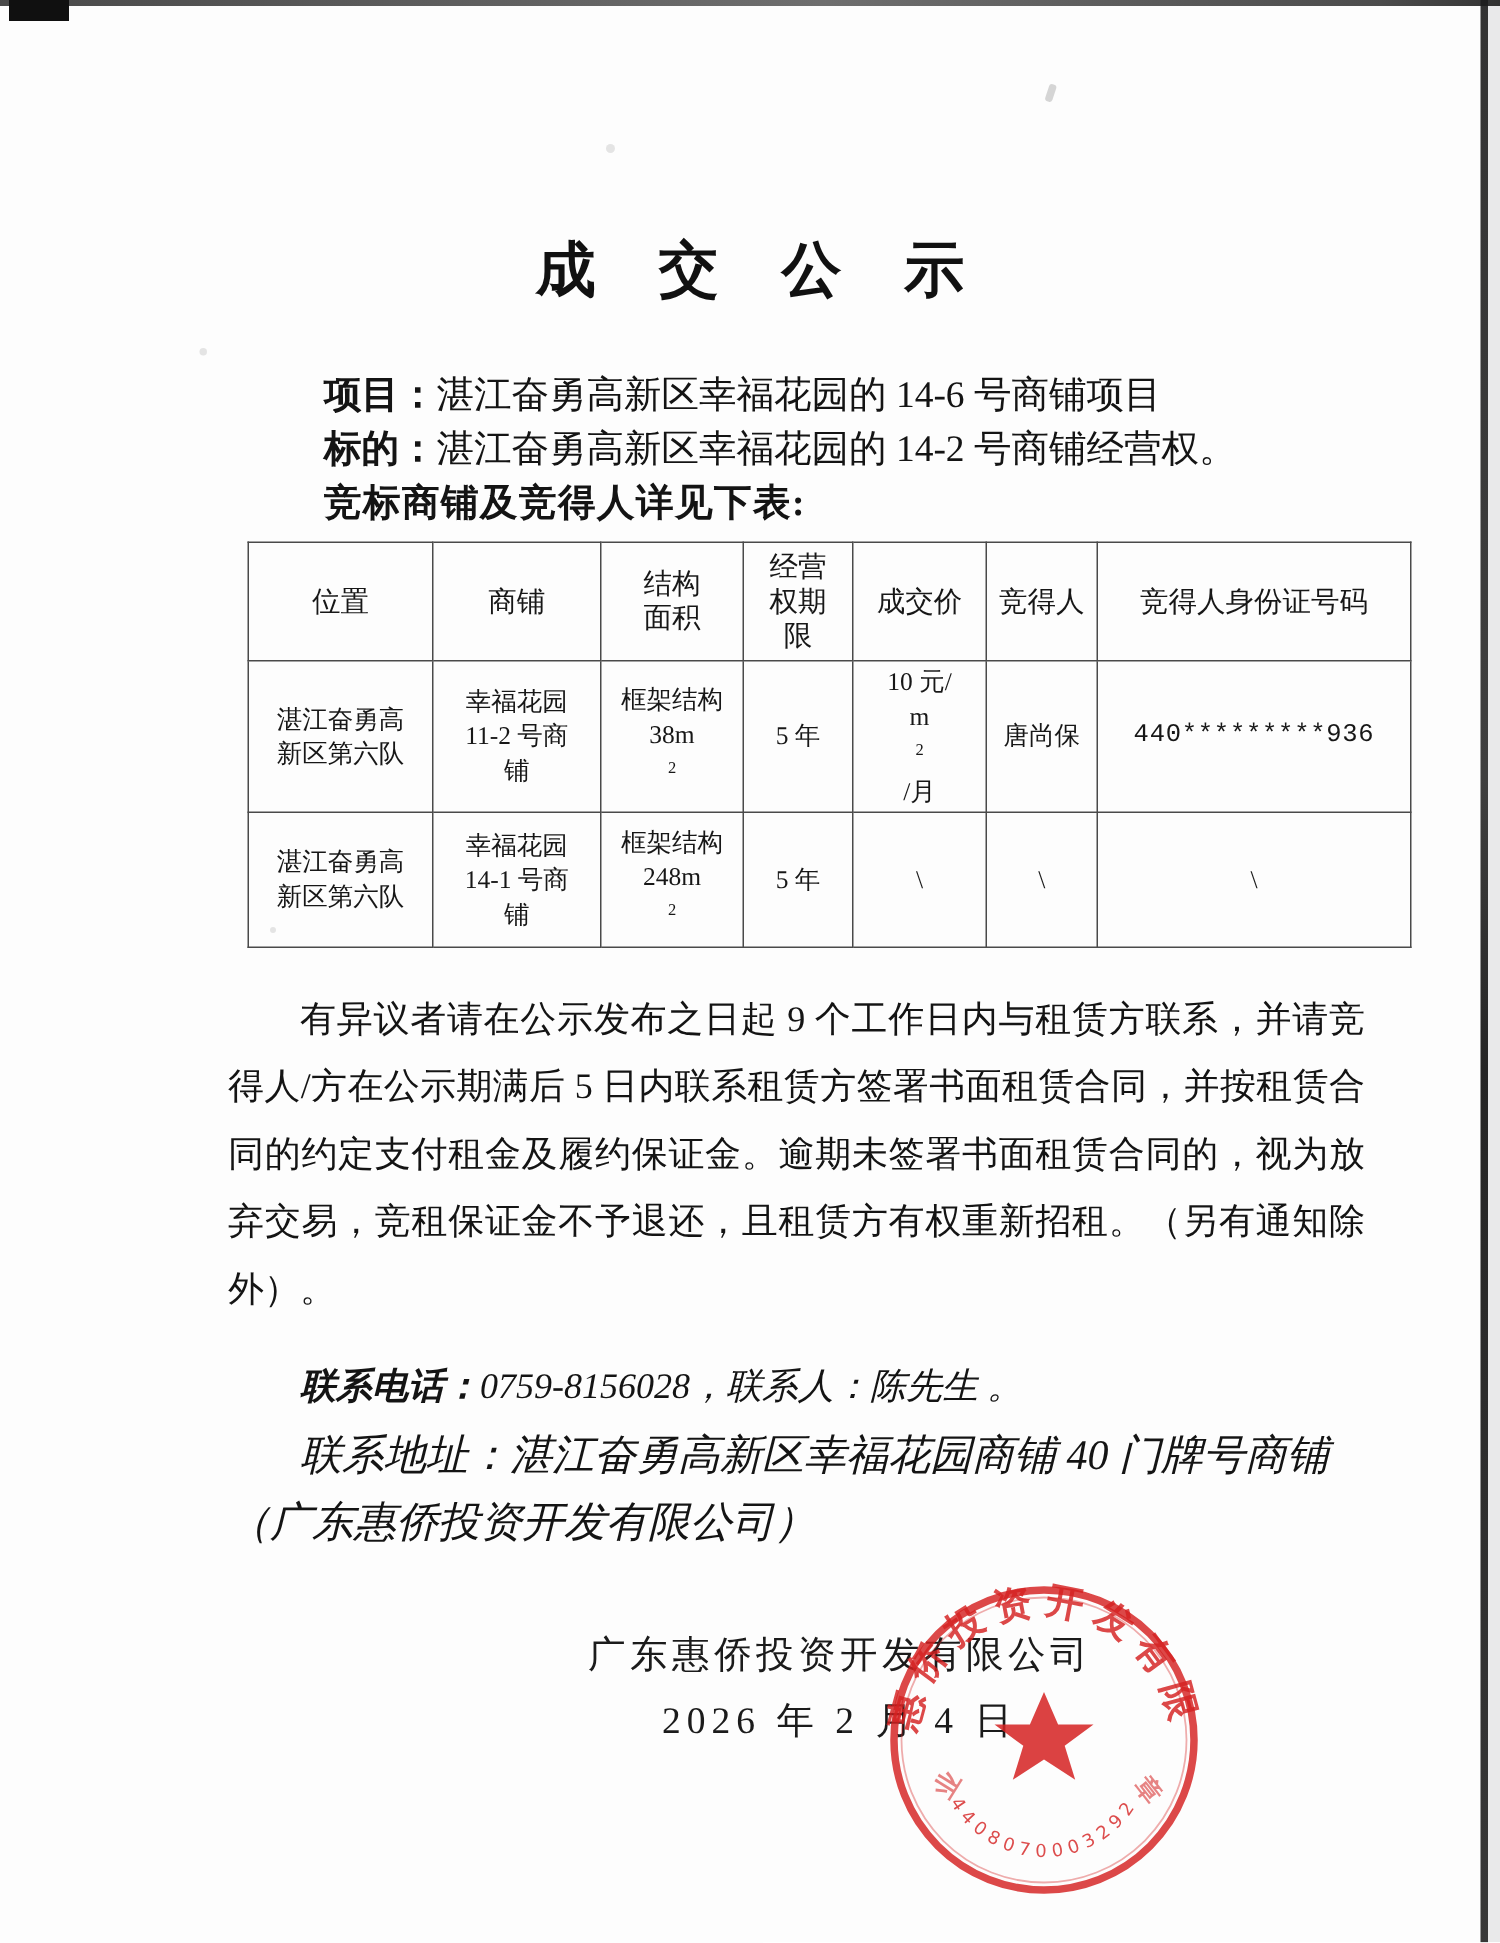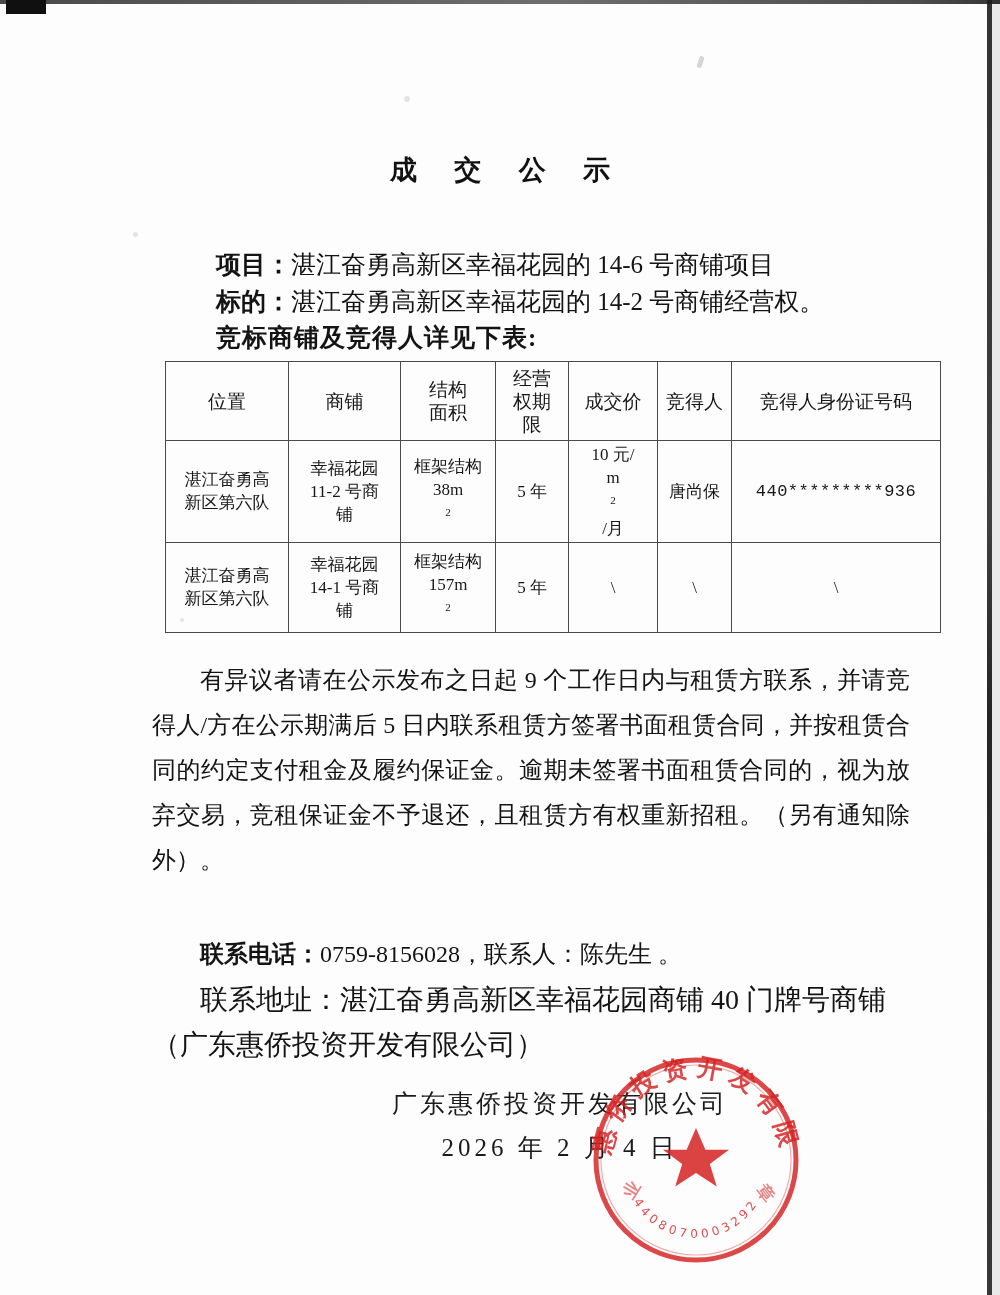--- a/index.html
+++ b/index.html
@@ -51,39 +51,39 @@
     opacity: .55;
   }
 
   
   .doc-title {
     position: absolute;
     top: 152px; left: 0; width: 1000px;
     text-align: center;
     font-family: "DejaVu Serif", "Liberation Serif", serif;
     font-weight: bold;
-    font-size: 27px;
+    font-size: 40px;
     letter-spacing: 14px;
     text-indent: 14px;
     color: #111;
   }
   .meta-block {
     position: absolute;
     top: 246px; left: 216px;
     width: 720px;
   }
   .meta-line {
     font-size: 25px;
     line-height: 36px;
     white-space: nowrap;
     color: #141414;
   }
   .meta-line .lbl {
     font-weight: bold;
-    font-family: Liberation Sans, sans-serif;
+    font-family: Liberation Serif, serif;
   }
   .meta-line.strong {
     font-weight: bold;
     font-family: Liberation Serif, serif;
     letter-spacing: 1px;
   }
 
   
   table.bid-table {
     position: absolute;
@@ -129,22 +129,23 @@
     width: 758px;
     font-size: 24px;
     line-height: 45px;
     text-indent: 48px;
     text-align: justify;
     text-justify: inter-ideograph;
     color: #141414;
   }
   .contact-block {
     position: absolute;
-    top: 931px; left: 152px;
+    top: 901px; left: 152px;
     width: 760px;
+    font-style: italic;
   }
   .contact-line {
     font-size: 24px;
     line-height: 45px;
     color: #141414;
   }
   .contact-line .lbl {
     font-weight: bold;
     font-family: "DejaVu Serif", "Liberation Serif", serif;
   }
@@ -287,21 +288,21 @@
         <td>
           <span class="cell-lines">
             <span>幸福花园</span>
             <span>14-1 号商</span>
             <span>铺</span>
           </span>
         </td>
         <td>
           <span class="cell-lines">
             <span>框架结构</span>
-            <span><span>157m</span><sup>2</sup></span>
+            <span><span>248m</span><sup>2</sup></span>
           </span>
         </td>
         <td>5 年</td>
         <td class="slash">\</td>
         <td class="slash">\</td>
         <td class="slash">\</td>
       </tr>
     </tbody>
   </table>
 

